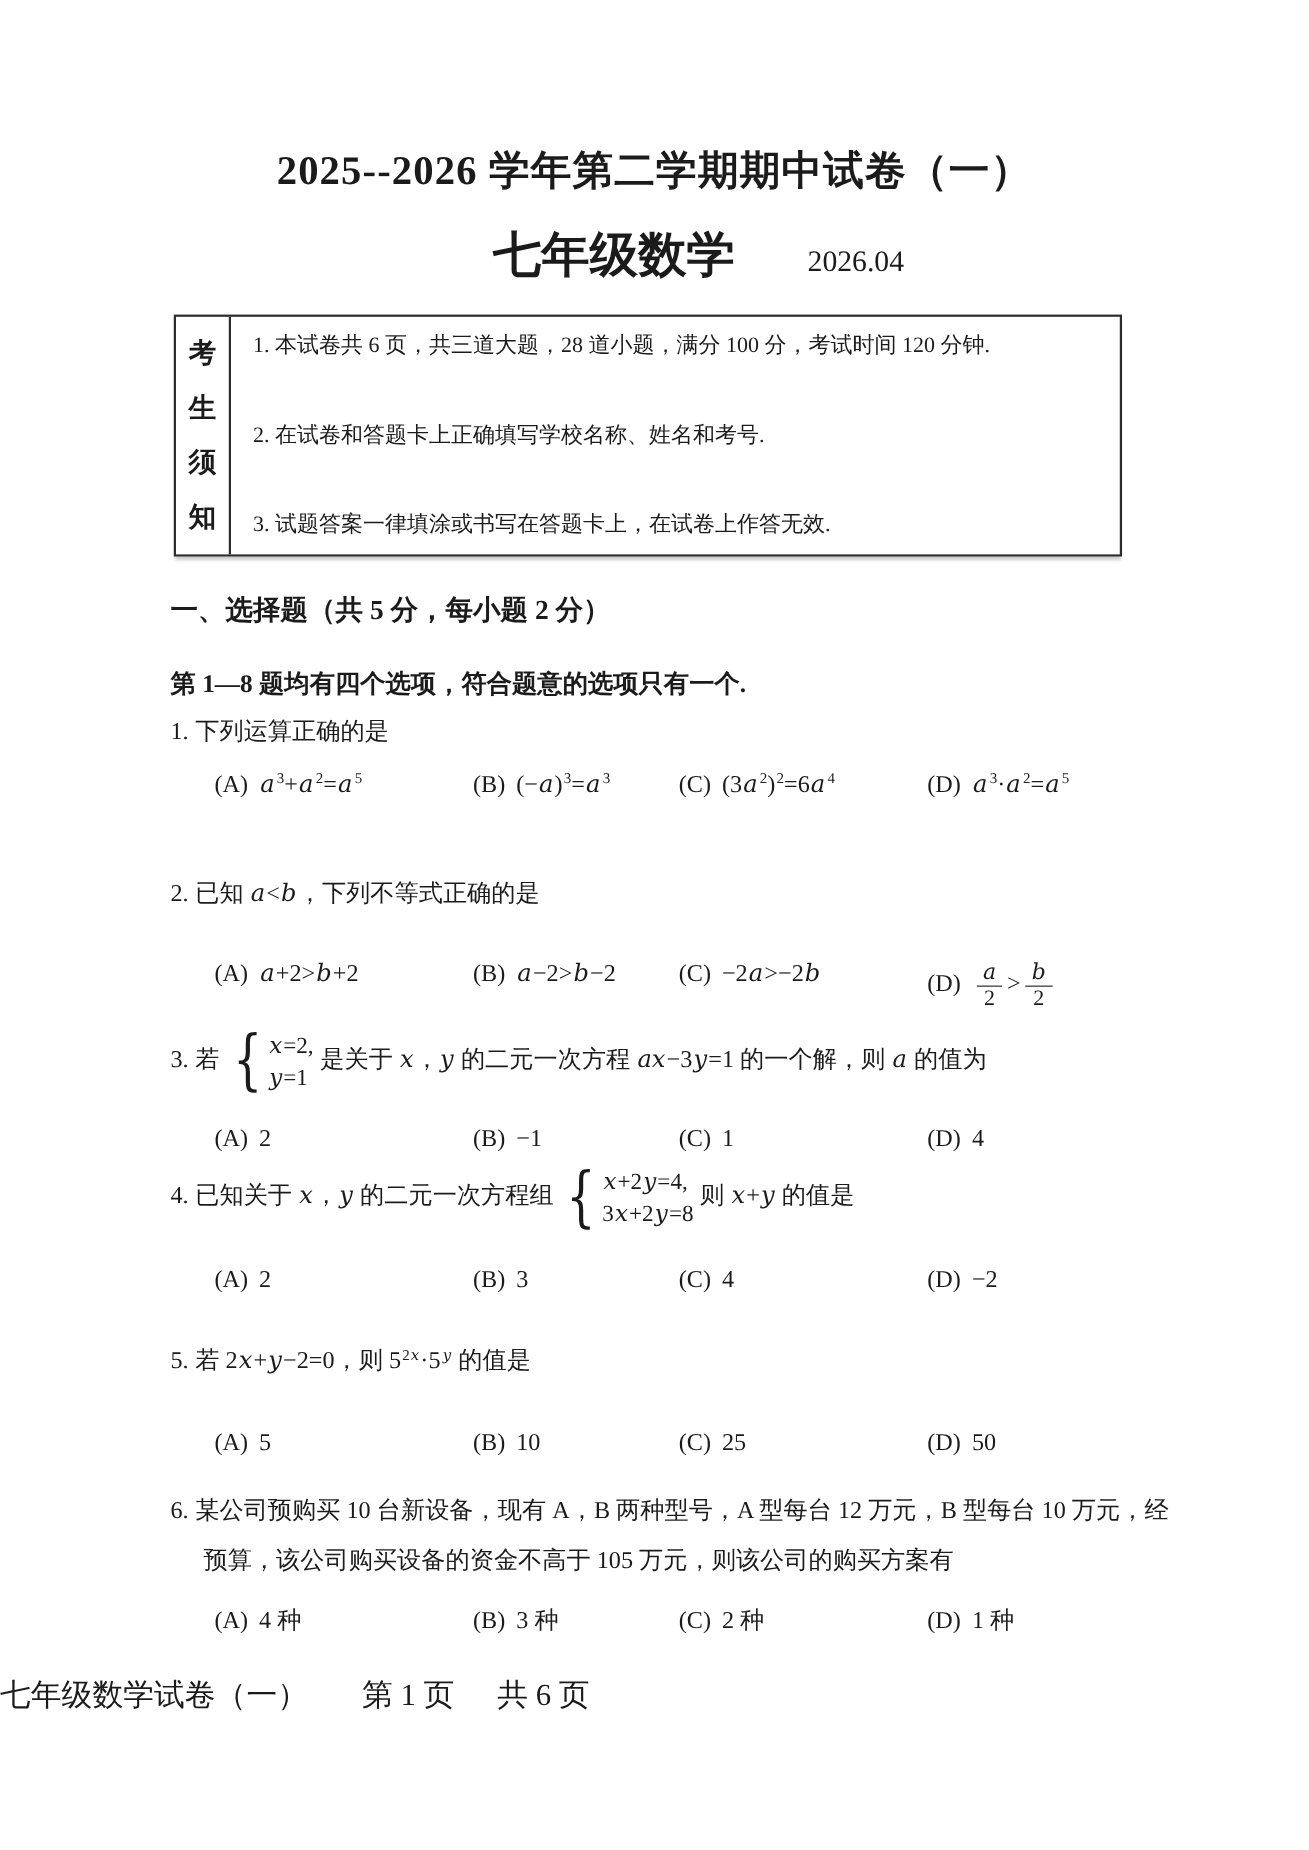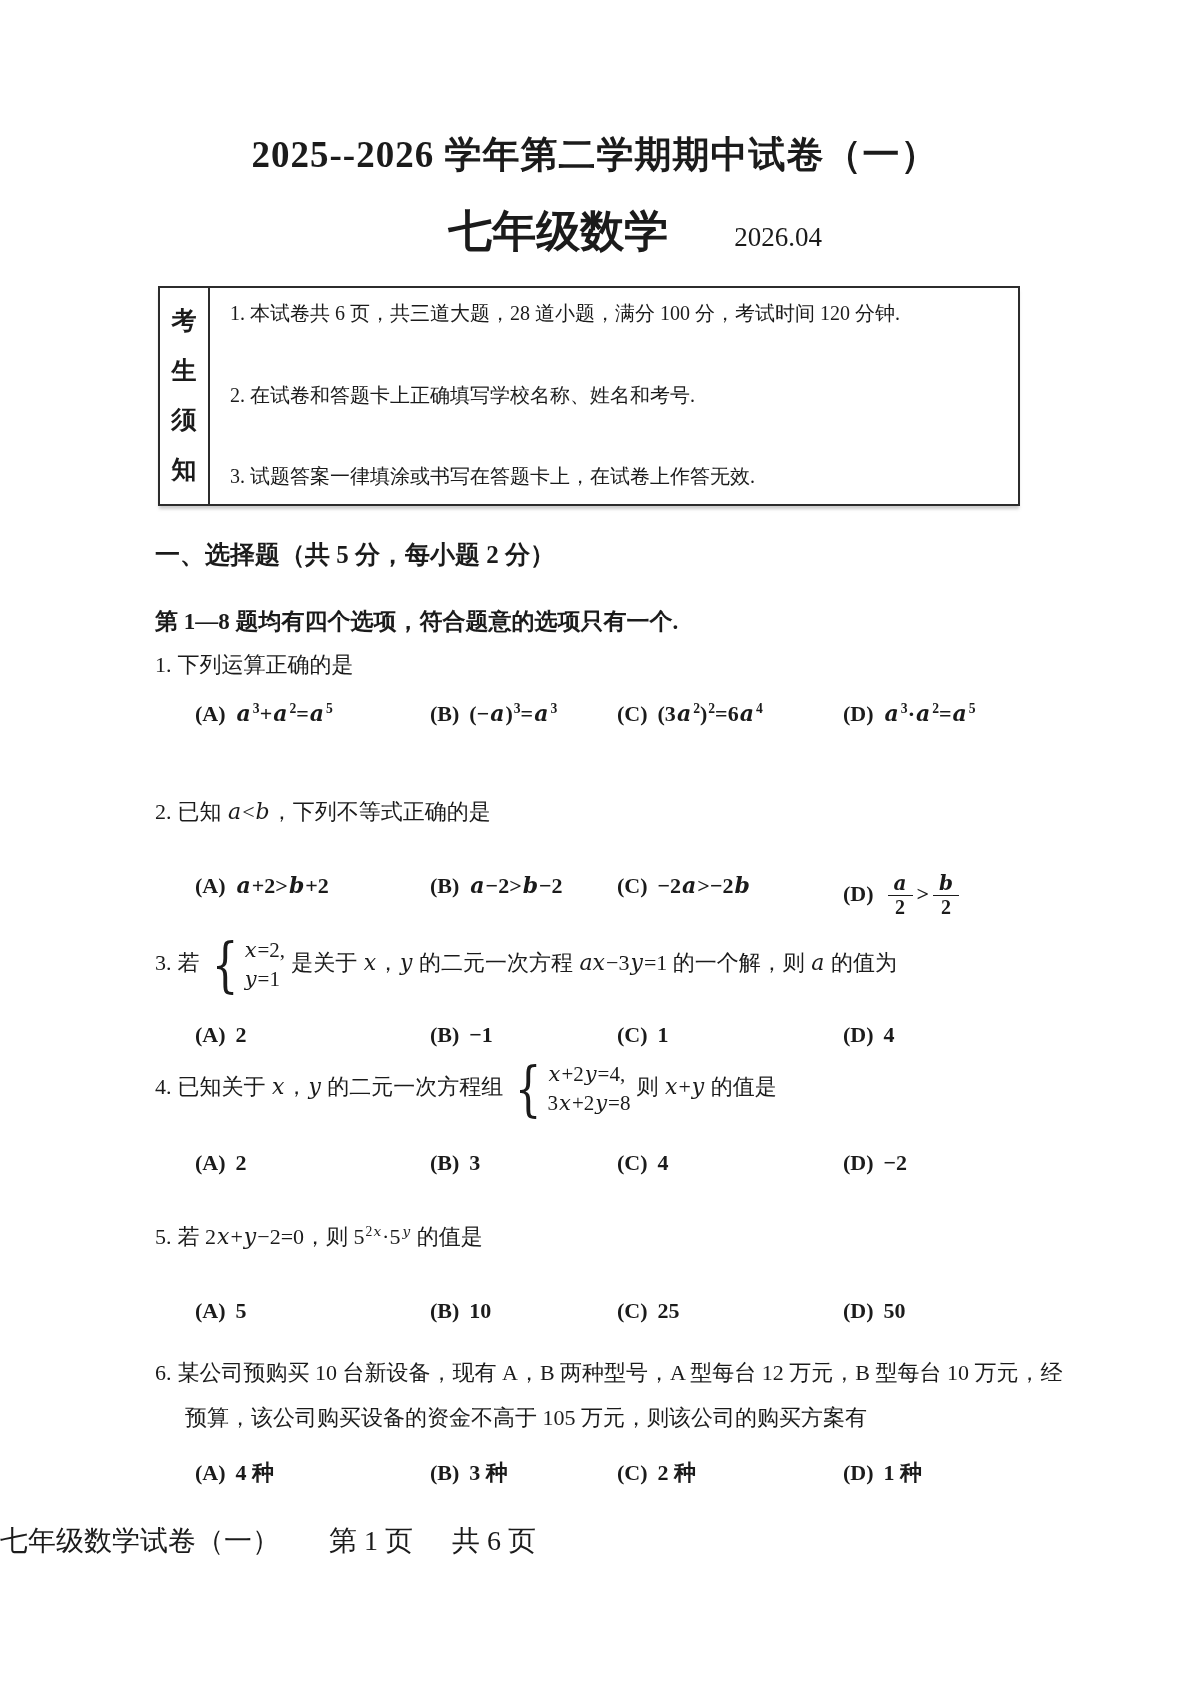--- a/index.html
+++ b/index.html
@@ -37,21 +37,21 @@
   .notice-line{white-space:nowrap;}
   .sec-heading{position:absolute; left:155px; top:538px; font-size:25px; font-weight:bold;}
   .sec-note{position:absolute; left:155px; top:606px; font-size:23px; font-weight:bold;}
   .q-stem{
     position:absolute; left:155px; width:960px; font-size:22px; line-height:1.5;
   }
   .one-line{white-space:nowrap;}
   .wrap2{width:885px; line-height:2.05; padding-left:30px; text-indent:-30px; white-space:normal;}
   .q-num{margin-right:6px;}
   .q-options{position:absolute; left:155px; width:1010px; height:48px;}
-  .opt{position:absolute; top:0; white-space:nowrap; font-size:22px;font-weight:bold;}
+  .opt{position:absolute; top:0; white-space:nowrap; font-size:22px;}
   .opt.c0{left:40px}.opt.c1{left:275px}.opt.c2{left:462px}.opt.c3{left:688px}
   .option-label{margin-right:10px;}
   .mi{font-style:italic; font-family:"DejaVu Serif","Liberation Serif",serif; padding:0 1px;}
   sup{font-size:0.62em; margin-left:1px;}
   .frac{
     display:inline-flex; flex-direction:column; align-items:center;
     vertical-align:middle; margin:0 4px; font-size:20px; line-height:1.15;
   }
   .fn{border-bottom:1.6px solid #1b1b1b; padding:0 5px;}
   .fd{padding:0 5px;}

